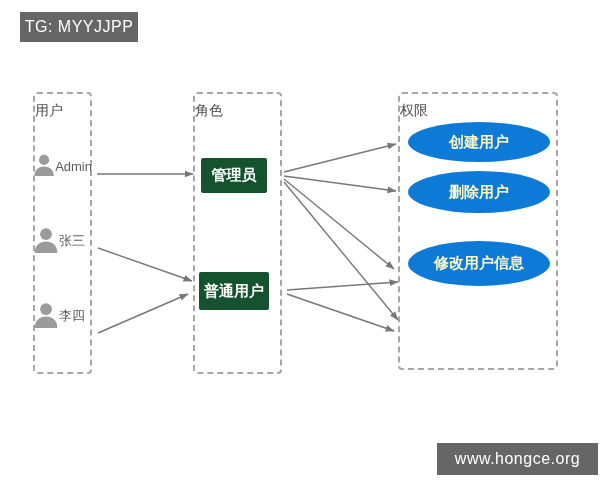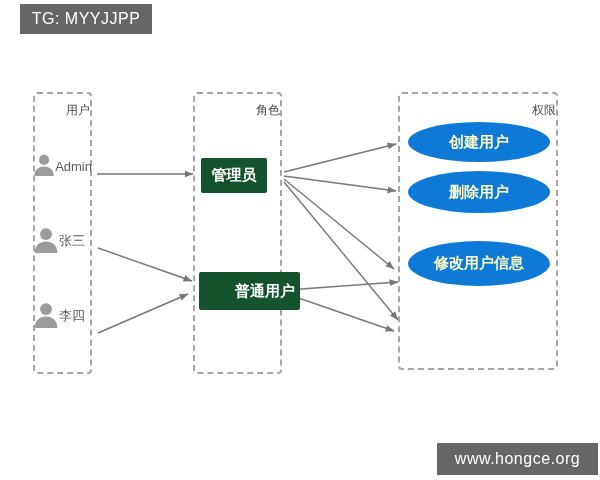--- a/index.html
+++ b/index.html
@@ -14,37 +14,37 @@
   .badge {
     position: absolute;
     background: #666666;
     color: #ffffff;
     font-size: 16px;
     display: flex;
     align-items: center;
     justify-content: center;
     letter-spacing: 0.5px;
   }
-  .badge.tg   { left: 20px;  top: 4px;  width: 132px; height: 30px; }
+  .badge.tg   { left: 20px;  top: 12px;  width: 118px; height: 30px; }
   .badge.site { left: 437px; top: 443px; width: 161px; height: 32px; }
 
   .col {
     position: absolute;
     border: 2px dashed #a6a6a6;
     border-radius: 4px;
     box-sizing: border-box;
   }
   .col-users { left: 33px;  top: 92px; width: 59px;  height: 282px; }
   .col-roles { left: 193px; top: 92px; width: 89px;  height: 282px; }
   .col-perms { left: 398px; top: 92px; width: 160px; height: 278px; }
   .col-title {
     position: absolute;
     top: 8px; left: 0; right: 0;
-    text-align: right;
-    font-size: 12px;
+    text-align: left;
+    font-size: 14px;
     color: #4a4a4a;
   }
 
   .user-item {
     position: absolute;
     width: 59px;
     left: 33px;
     display: flex;
     flex-direction: row;
     align-items: center;
@@ -63,21 +63,21 @@
     color: #ffffff;
     font-size: 15px;
     font-weight: bold;
     display: flex;
     align-items: center;
     justify-content: center;
     border-radius: 2px;
     white-space: nowrap;
   }
   .role-admin { left: 201px; top: 158px; width: 66px; height: 35px; }
-  .role-user  { left: 199px; top: 272px; width: 70px; height: 38px; padding-left: 31px; }
+  .role-user  { left: 199px; top: 272px; width: 70px; height: 38px; }
 
   .perm-ellipse {
     position: absolute;
     left: 408px;
     width: 142px;
     background: #0d7ad8;
     color: #fef9c3;
     font-size: 15px;
     font-weight: bold;
     border-radius: 50%;

